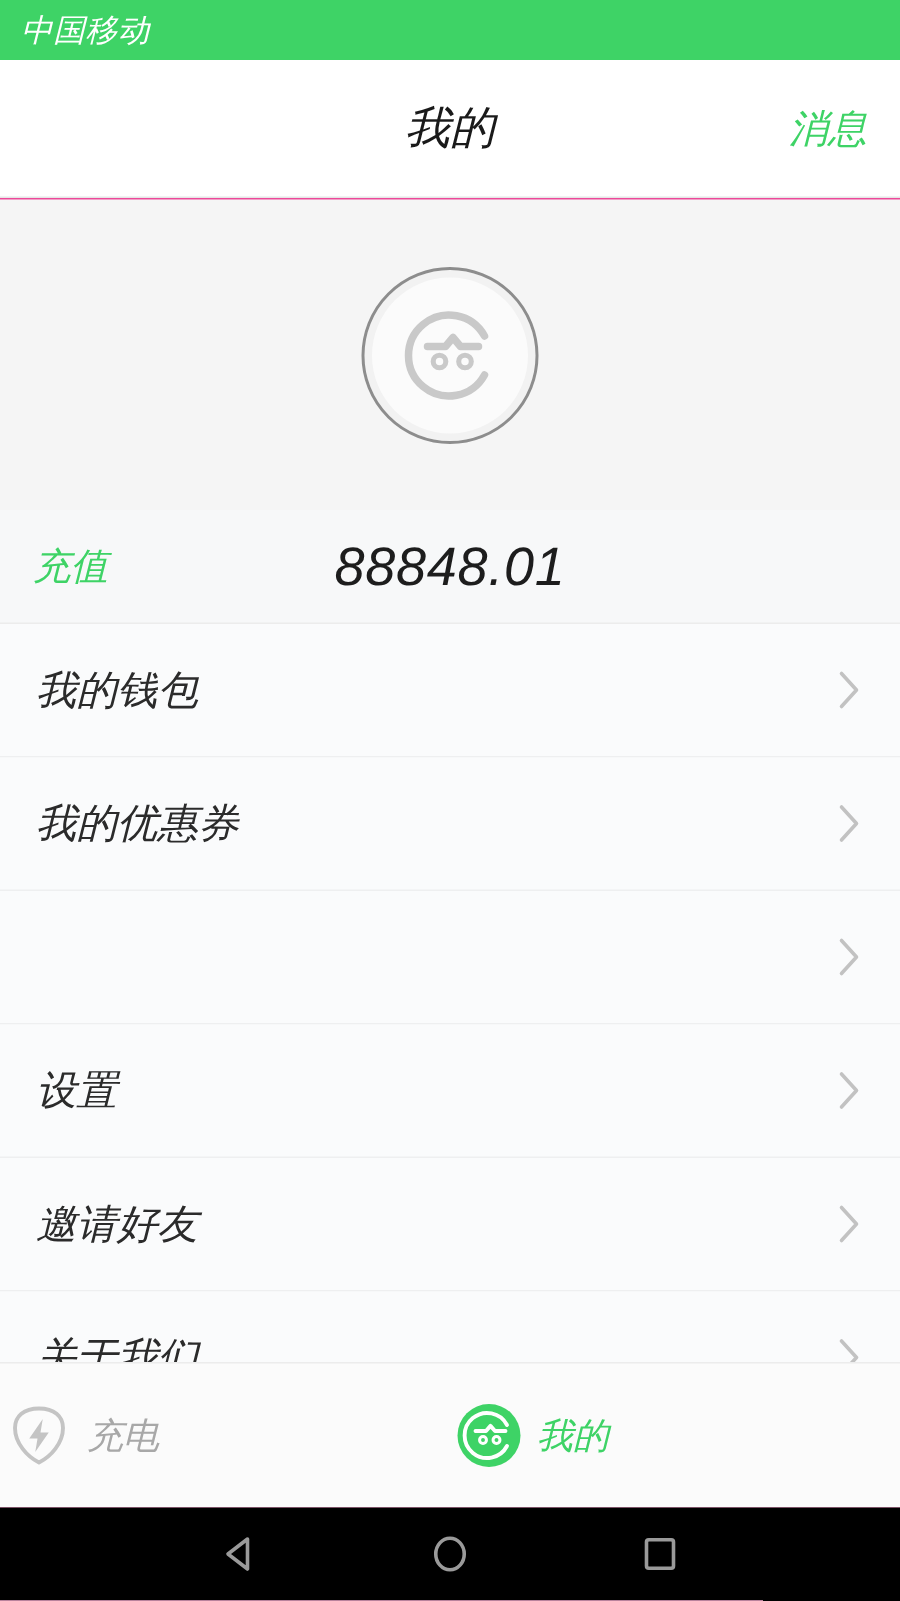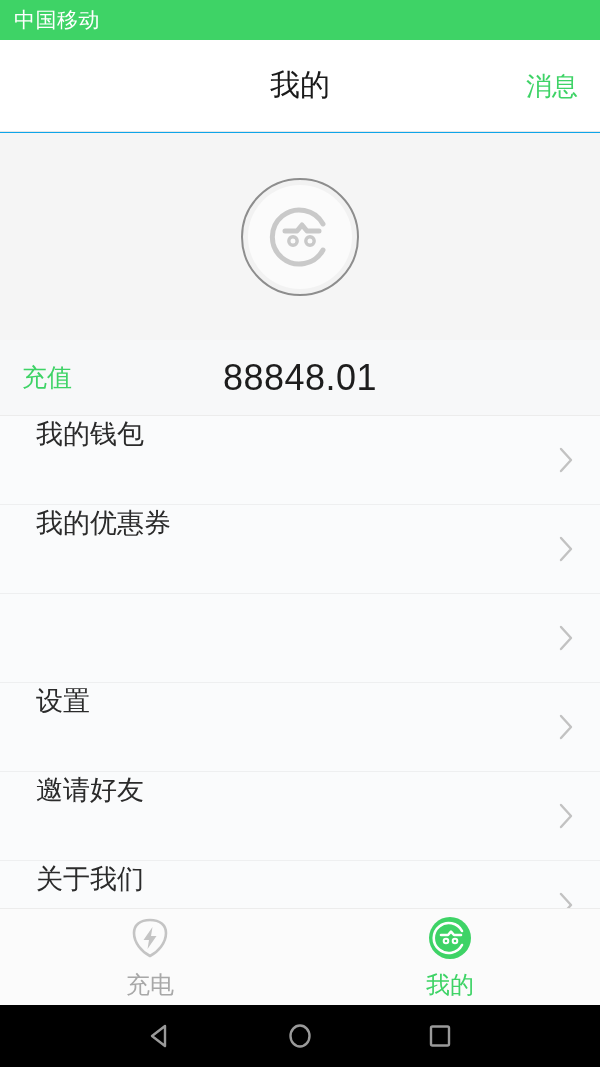--- a/index.html
+++ b/index.html
@@ -2,21 +2,21 @@
 <html><head>
 <meta charset="utf-8">
 <style>
   * { margin:0; padding:0; box-sizing:border-box; }
   html,body{
     width:600px; height:1067px;
     background:#ffffff;
     font-family:"Liberation Sans","DejaVu Sans",sans-serif;
     overflow:hidden;
   }
-  #app{ position:relative; width:600px; height:1067px; background:#0ea5e9; }
+  #app{ position:relative; width:600px; height:1067px; background:#ec4899;font-style:italic; }
 
   
   .statusbar{
     position:absolute; top:0; left:0; width:600px; height:40px;
     background:#3ed366; display:flex; align-items:center;
     padding:0 14px; color:#ffffff;
   }
   .carrier{ font-size:21px; letter-spacing:.5px; }
   .status-right{ margin-left:auto; display:flex; align-items:center; gap:7px; }
   .wifi-ico{ width:26px; height:20px; position:relative; }
@@ -77,39 +77,39 @@
     width:100%; text-align:center; font-size:36px; color:#1d1d1d;
     letter-spacing:.5px;
   }
 
   
   .menu{
     position:absolute; top:416px; left:0; width:600px; height:492px;
     overflow:hidden; background:#fafbfc;
   }
   .menu-row{
-    position:relative; height:89px; display:flex; 
-    padding:0 36px; background:#fafbfc;
+    position:relative; height:89px; display:flex; align-items:center;
+    padding:0 24px; background:#fafbfc;
     border-bottom:1px solid #eeeff0;
   }
   .menu-label{ font-size:27px; color:#2b2b2b; }
   .chev{
     position:absolute; right:26px; top:50%; transform:translateY(-50%);
     width:16px; height:28px;
   }
   .chev svg{ display:block; }
 
   
   .tabbar{
     position:absolute; bottom:62px; left:0; width:600px; height:97px;
     background:#fbfbfb; display:flex; align-items:center;
     border-top:1px solid #ececec;
   }
   .tab{
-    flex:1; display:flex; flex-direction:column; align-items:center; gap:6px;
+    flex:1; display:flex; flex-direction:row; align-items:center; gap:6px;
   }
   .tab-ico{ width:52px; height:50px; display:flex; align-items:center; justify-content:center; }
   .tab-ico svg{ display:block; }
   .tab-label{ font-size:24px; color:#a8a8a8; }
   .tab.active .tab-label{ color:#3ed366; }
 
   
   .navbar{
     position:absolute; bottom:0; left:0; width:600px; height:62px;
     background:#000000; display:flex; align-items:center; justify-content:space-around;

